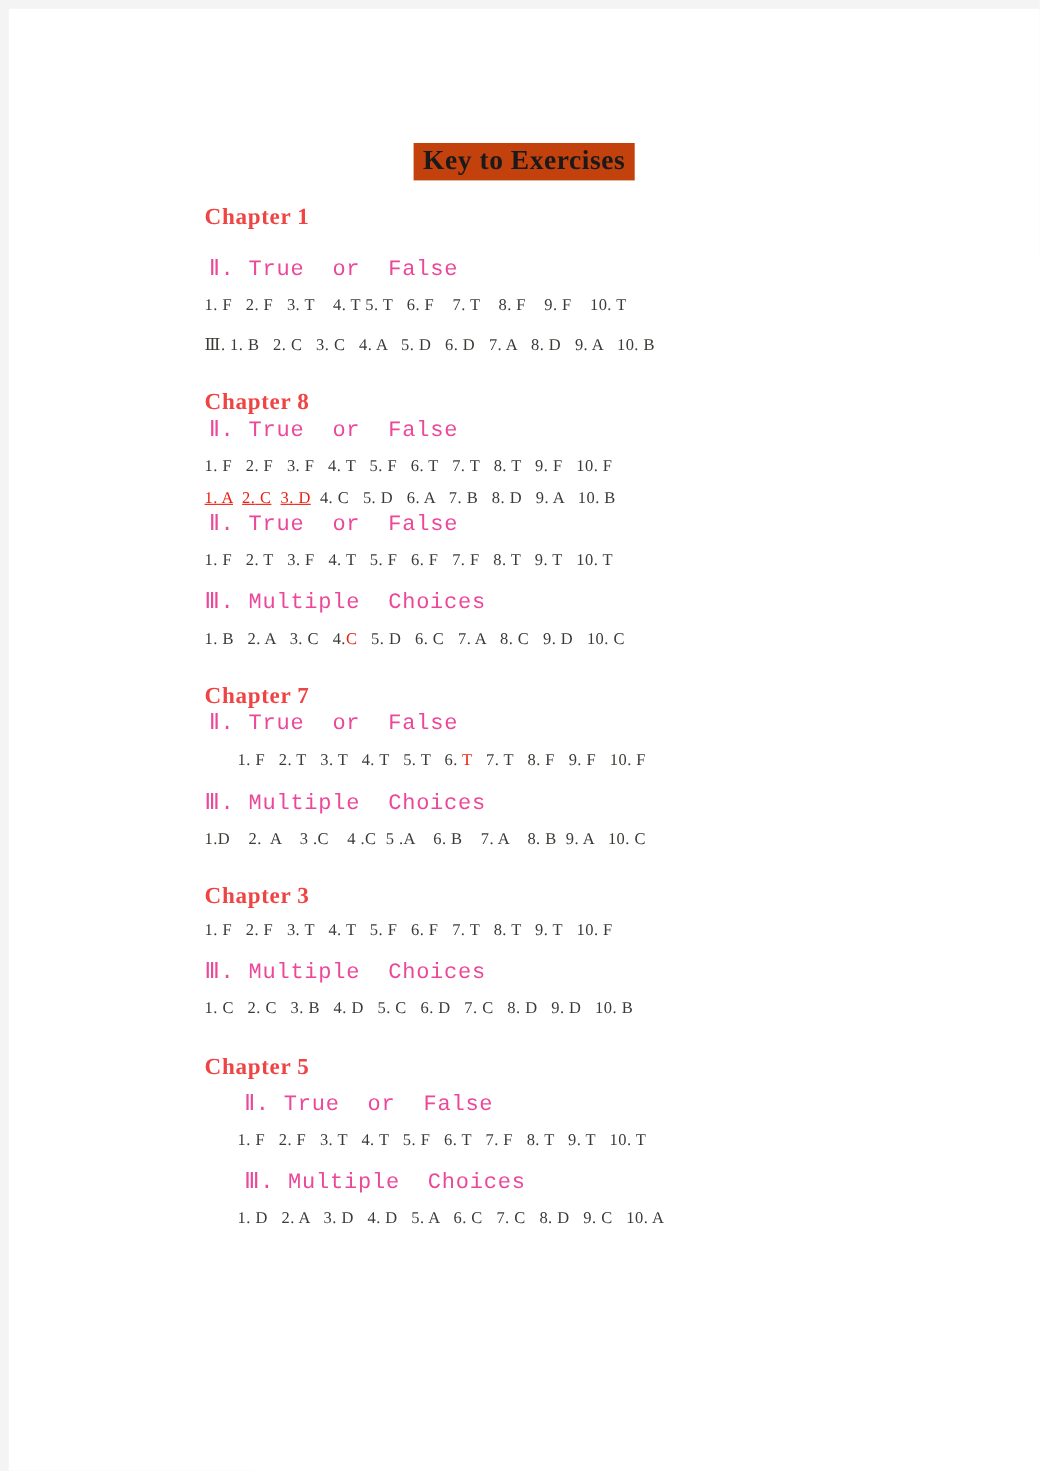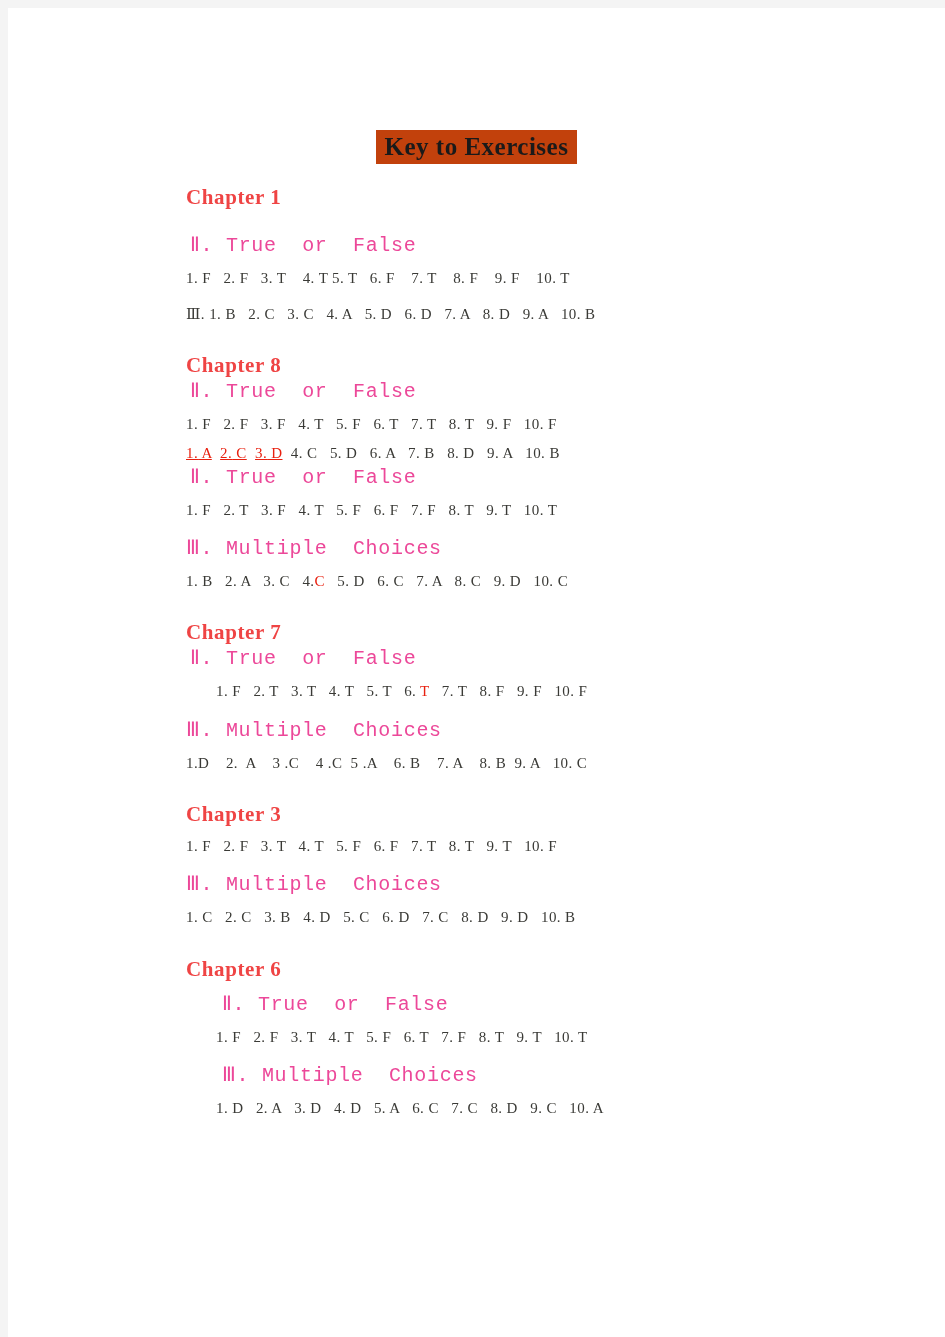--- a/index.html
+++ b/index.html
@@ -156,21 +156,21 @@
         <div class="chapter-title sp-xl">Chapter  3</div>
         <div class="section">
           <div class="answers sp-sm ind-0"><span class="ans"><span class="lbl">1.</span><span class="val"> F</span></span><span>   </span><span class="ans"><span class="lbl">2.</span><span class="val"> F</span></span><span>   </span><span class="ans"><span class="lbl">3.</span><span class="val"> T</span></span><span>   </span><span class="ans"><span class="lbl">4.</span><span class="val"> T</span></span><span>   </span><span class="ans"><span class="lbl">5.</span><span class="val"> F</span></span><span>   </span><span class="ans"><span class="lbl">6.</span><span class="val"> F</span></span><span>   </span><span class="ans"><span class="lbl">7.</span><span class="val"> T</span></span><span>   </span><span class="ans"><span class="lbl">8.</span><span class="val"> T</span></span><span>   </span><span class="ans"><span class="lbl">9.</span><span class="val"> T</span></span><span>   </span><span class="ans"><span class="lbl">10.</span><span class="val"> F</span></span></div>
         </div>
         <div class="section">
           <div class="section-head sp-md ind-0">Ⅲ. Multiple  Choices</div>
           <div class="answers sp-sm ind-0"><span class="ans"><span class="lbl">1.</span><span class="val"> C</span></span><span>   </span><span class="ans"><span class="lbl">2.</span><span class="val"> C</span></span><span>   </span><span class="ans"><span class="lbl">3.</span><span class="val"> B</span></span><span>   </span><span class="ans"><span class="lbl">4.</span><span class="val"> D</span></span><span>   </span><span class="ans"><span class="lbl">5.</span><span class="val"> C</span></span><span>   </span><span class="ans"><span class="lbl">6.</span><span class="val"> D</span></span><span>   </span><span class="ans"><span class="lbl">7.</span><span class="val"> C</span></span><span>   </span><span class="ans"><span class="lbl">8.</span><span class="val"> D</span></span><span>   </span><span class="ans"><span class="lbl">9.</span><span class="val"> D</span></span><span>   </span><span class="ans"><span class="lbl">10.</span><span class="val"> B</span></span></div>
         </div>
       </div>
       <div class="chapter">
-        <div class="chapter-title sp-xl">Chapter  6</div>
+        <div class="chapter-title sp-xl">Chapter  5</div>
         <div class="section">
           <div class="section-head sp-sm ind-3">Ⅱ. True  or  False</div>
           <div class="answers sp-sm ind-2"><span class="ans"><span class="lbl">1.</span><span class="val"> F</span></span><span>   </span><span class="ans"><span class="lbl">2.</span><span class="val"> F</span></span><span>   </span><span class="ans"><span class="lbl">3.</span><span class="val"> T</span></span><span>   </span><span class="ans"><span class="lbl">4.</span><span class="val"> T</span></span><span>   </span><span class="ans"><span class="lbl">5.</span><span class="val"> F</span></span><span>   </span><span class="ans"><span class="lbl">6.</span><span class="val"> T</span></span><span>   </span><span class="ans"><span class="lbl">7.</span><span class="val"> F</span></span><span>   </span><span class="ans"><span class="lbl">8.</span><span class="val"> T</span></span><span>   </span><span class="ans"><span class="lbl">9.</span><span class="val"> T</span></span><span>   </span><span class="ans"><span class="lbl">10.</span><span class="val"> T</span></span></div>
         </div>
         <div class="section">
           <div class="section-head sp-md ind-3">Ⅲ. Multiple  Choices</div>
           <div class="answers sp-sm ind-2"><span class="ans"><span class="lbl">1.</span><span class="val"> D</span></span><span>   </span><span class="ans"><span class="lbl">2.</span><span class="val"> A</span></span><span>   </span><span class="ans"><span class="lbl">3.</span><span class="val"> D</span></span><span>   </span><span class="ans"><span class="lbl">4.</span><span class="val"> D</span></span><span>   </span><span class="ans"><span class="lbl">5.</span><span class="val"> A</span></span><span>   </span><span class="ans"><span class="lbl">6.</span><span class="val"> C</span></span><span>   </span><span class="ans"><span class="lbl">7.</span><span class="val"> C</span></span><span>   </span><span class="ans"><span class="lbl">8.</span><span class="val"> D</span></span><span>   </span><span class="ans"><span class="lbl">9.</span><span class="val"> C</span></span><span>   </span><span class="ans"><span class="lbl">10.</span><span class="val"> A</span></span></div>
         </div>
       </div>
     </div>

